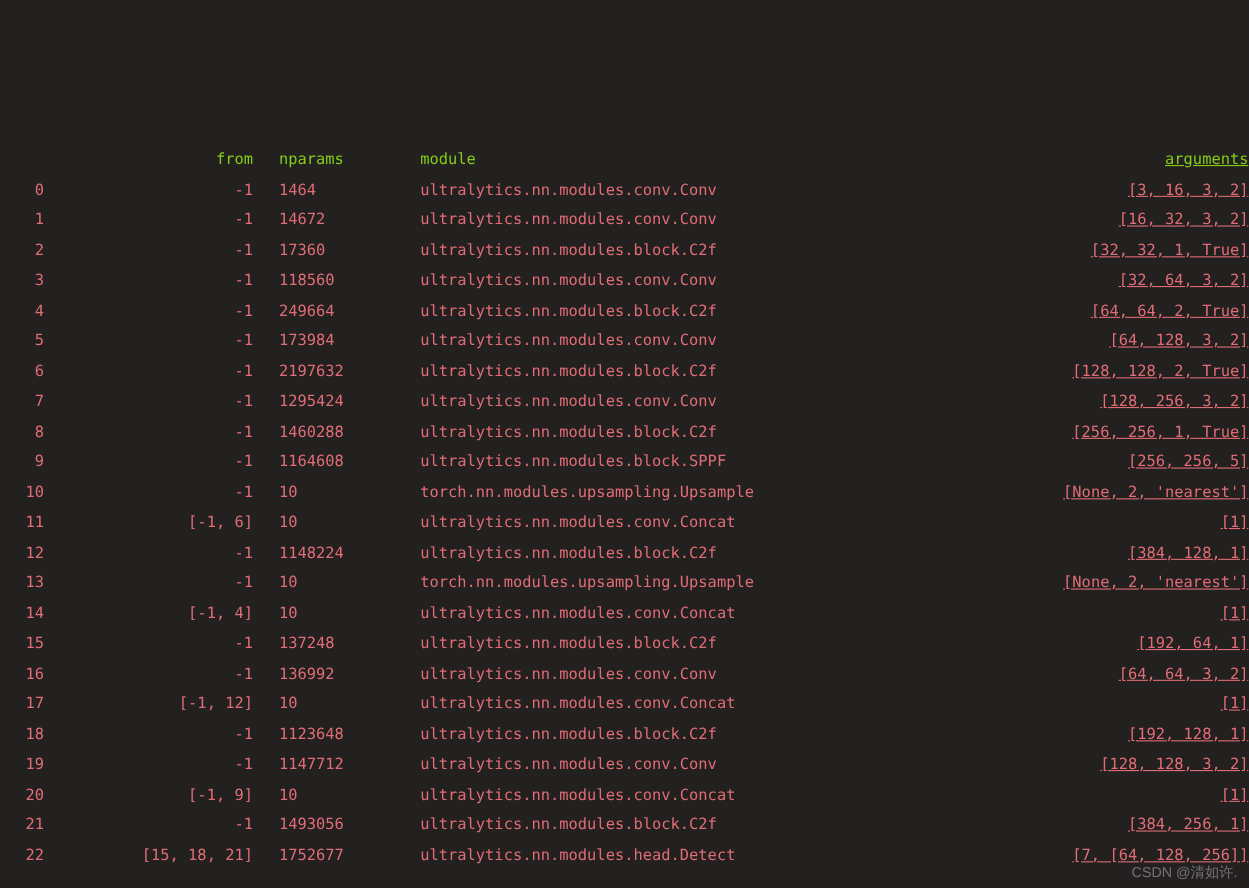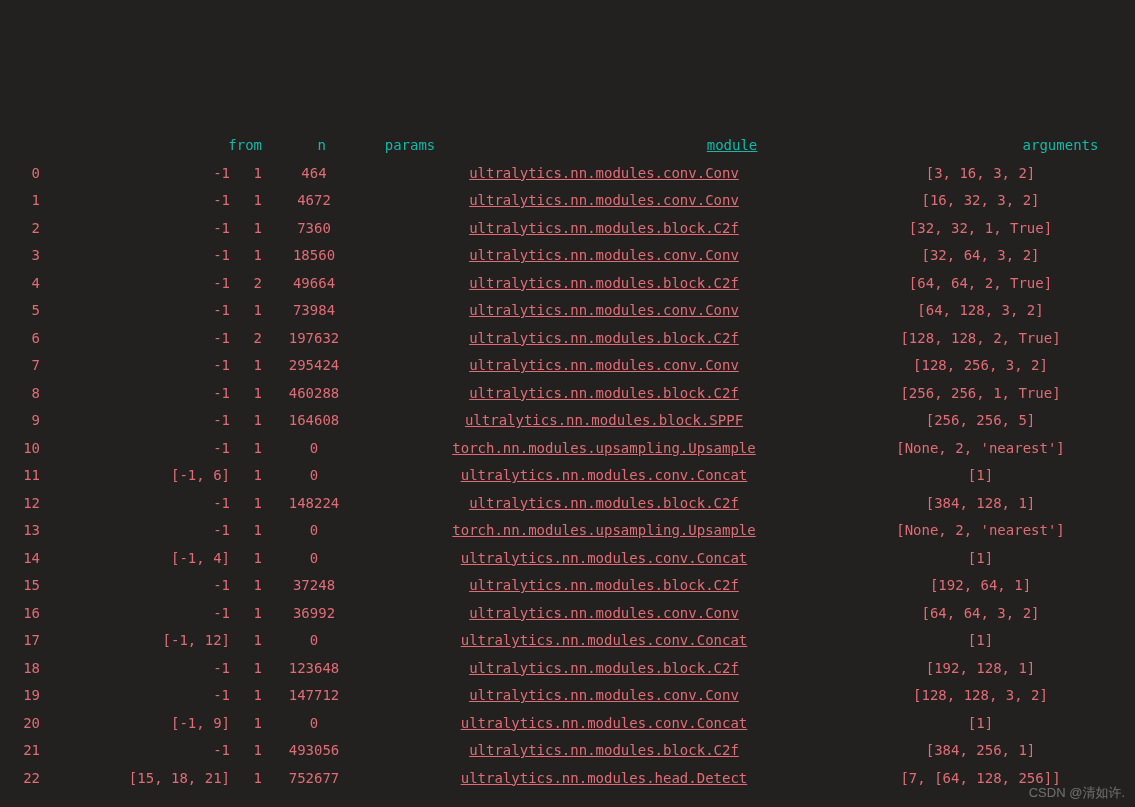--- a/index.html
+++ b/index.html
@@ -13,24 +13,24 @@
     height: 807px;
     overflow: hidden;
     position: relative;
     white-space: pre;
     padding-top: 22px;
   }
   .row { display: flex; }
   .idx    { width: 40px;  text-align: right; }
   .from   { width: 190px; text-align: right; }
   .n      { width: 32px;  text-align: right; }
-  .params { width: 104px; text-align: center; }
-  .module { width: 460px; padding-left: 16px; text-align: center; text-decoration: underline; }
-  .args   { flex: 1;      padding-left: 0;    text-align: center; }
-  .hdr { color: #14b8a6; gap: 32px; }
+  .params { width: 104px; text-align: left; }
+  .module { width: 460px; padding-left: 16px; text-align: left; }
+  .args   { flex: 1;      padding-left: 0;    text-align: right; text-decoration: underline; }
+  .hdr { color: #84cc16; }
   .footer { color: #e06c75; padding-left: 0; }
   .watermark {
     position: absolute;
     right: 10px;
     bottom: 8px;
     color: rgba(255,255,255,0.35);
     font-family: Liberation Sans, sans-serif;
     font-size: 13px;
     line-height: 1;
   }

